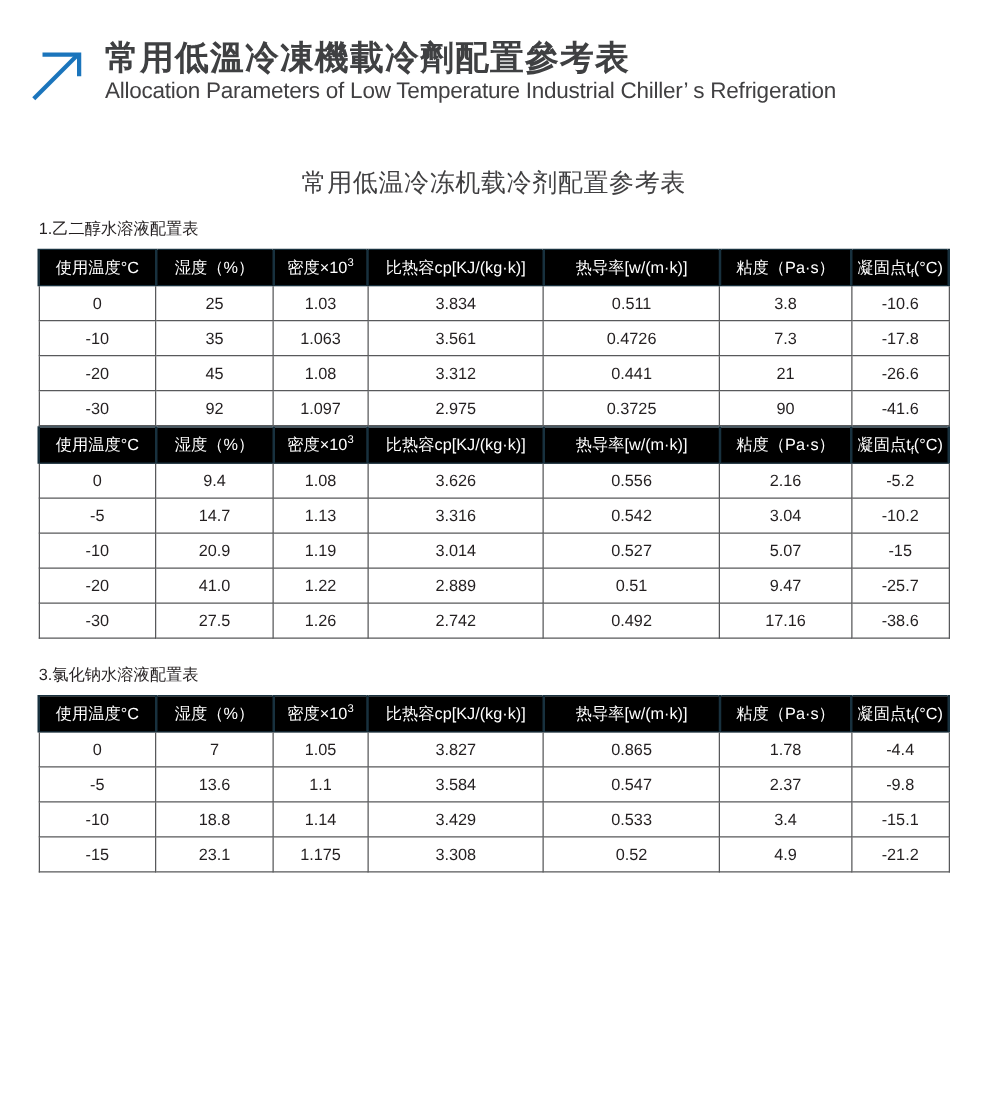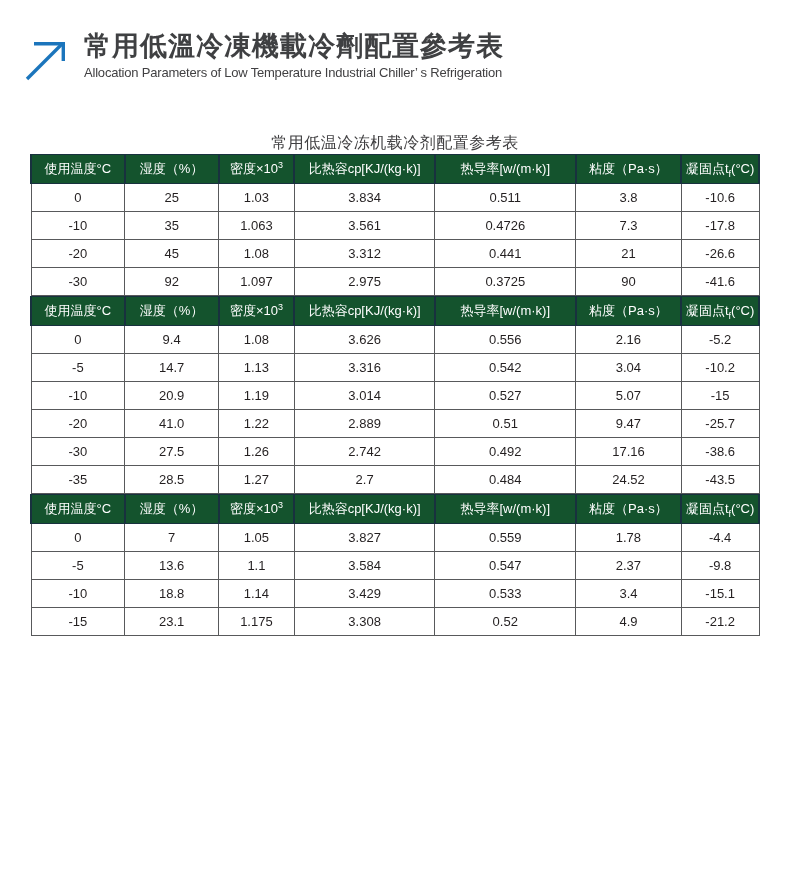--- a/index.html
+++ b/index.html
@@ -14,27 +14,27 @@
 
   
   .brand-header { display:flex; align-items:flex-end; padding:27px 0 0 24px; }
   .logo { width:48px; height:46px; margin-top:9px; flex:0 0 auto; }
   .brand-text { margin-left:12px; }
   .brand-title {
     margin:0; font-size:27px; line-height:32px; font-weight:bold;
     color:#3f4042; letter-spacing:1px;
   }
   .brand-subtitle {
-    font-size:13px; line-height:19px; color:#414042; margin-top:1px;
+    font-size:18px; line-height:19px; color:#414042; margin-top:1px;
     letter-spacing:-0.2px;
   }
 
   
   .doc-title {
-    text-align:center; font-size:16px; color:#414042;
+    text-align:center; font-size:20px; color:#414042;
     margin-top:51px; letter-spacing:0.5px;
   }
 
   
   section { margin:0 30px; }
   .section-label { font-size:13px; color:#231f20; margin:20px 0 7px 1px; }
   section.first .section-label { margin-top:14px; }
 
   table {
     width:730px; border-collapse:collapse; table-layout:fixed;
@@ -42,21 +42,21 @@
   }
   col.c1 { width:12.88%; }
   col.c2 { width:12.88%; }
   col.c3 { width:10.41%; }
   col.c4 { width:19.32%; }
   col.c5 { width:19.32%; }
   col.c6 { width:14.52%; }
   col.c7 { width:10.67%; }
 
   thead th {
-    background:#14532d; color:#ffffff; font-weight:normal;
+    background:#000000; color:#ffffff; font-weight:normal;
     height:29px; padding:0 2px; text-align:center;
     border:2px solid #18313e; border-top-width:1px; border-bottom-width:1px;
   }
   tbody td {
     height:28px; text-align:center; color:#231f20;
     border:1px solid #58595b; background:#ffffff; padding:0 2px;
   }
   sup { font-size:9px; vertical-align:super; line-height:0; }
   sub { font-size:9px; vertical-align:sub; line-height:0; }
 </style>
@@ -72,20 +72,21 @@
     </svg>
     <div class="brand-text">
       <h1 class="brand-title">常用低溫冷凍機載冷劑配置參考表</h1>
       <div class="brand-subtitle">Allocation Parameters of Low Temperature Industrial Chiller’ s Refrigeration</div>
     </div>
   </header>
 
   <div class="doc-title">常用低温冷冻机载冷剂配置参考表</div>
 
   <section class="first">
+    <div class="section-label">1.乙二醇水溶液配置表</div>
     <table>
       <colgroup>
           <col class="c1">
           <col class="c2">
           <col class="c3">
           <col class="c4">
           <col class="c5">
           <col class="c6">
           <col class="c7">
         </colgroup>
@@ -202,34 +203,26 @@
           </tr>
           <tr>
             <td>-30</td>
             <td>27.5</td>
             <td>1.26</td>
             <td>2.742</td>
             <td>0.492</td>
             <td>17.16</td>
             <td>-38.6</td>
           </tr>
-          <tr>
-            <td>-35</td>
-            <td>28.5</td>
-            <td>1.27</td>
-            <td>2.7</td>
-            <td>0.484</td>
-            <td>24.52</td>
-            <td>-43.5</td>
-          </tr>
         </tbody>
     </table>
   </section>
 
   <section>
+    <div class="section-label">3.氯化钠水溶液配置表</div>
     <table>
       <colgroup>
           <col class="c1">
           <col class="c2">
           <col class="c3">
           <col class="c4">
           <col class="c5">
           <col class="c6">
           <col class="c7">
         </colgroup>
@@ -243,21 +236,21 @@
           <th>粘度（Pa·s）</th>
           <th><span>凝固点t</span><sub>f</sub><span>(°C)</span></th>
         </tr>
       </thead>
       <tbody>
           <tr>
             <td>0</td>
             <td>7</td>
             <td>1.05</td>
             <td>3.827</td>
-            <td>0.559</td>
+            <td>0.865</td>
             <td>1.78</td>
             <td>-4.4</td>
           </tr>
           <tr>
             <td>-5</td>
             <td>13.6</td>
             <td>1.1</td>
             <td>3.584</td>
             <td>0.547</td>
             <td>2.37</td>

